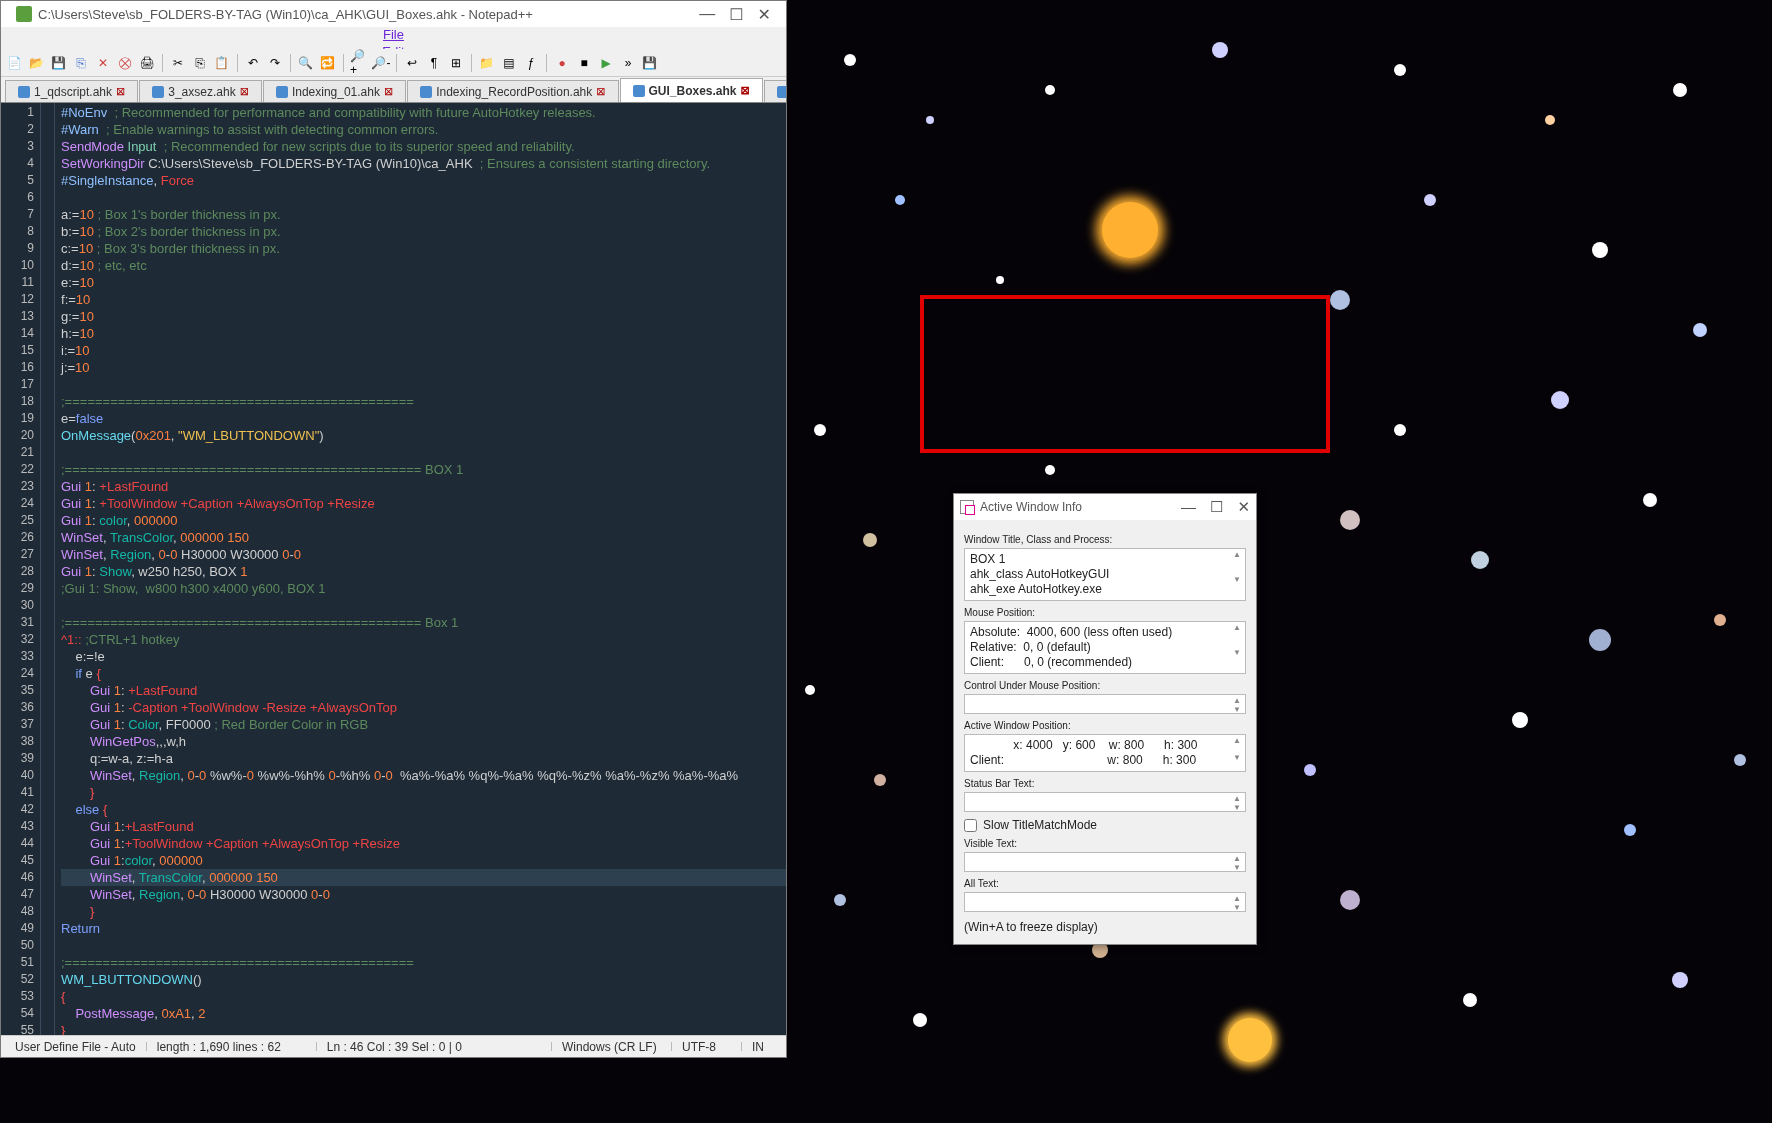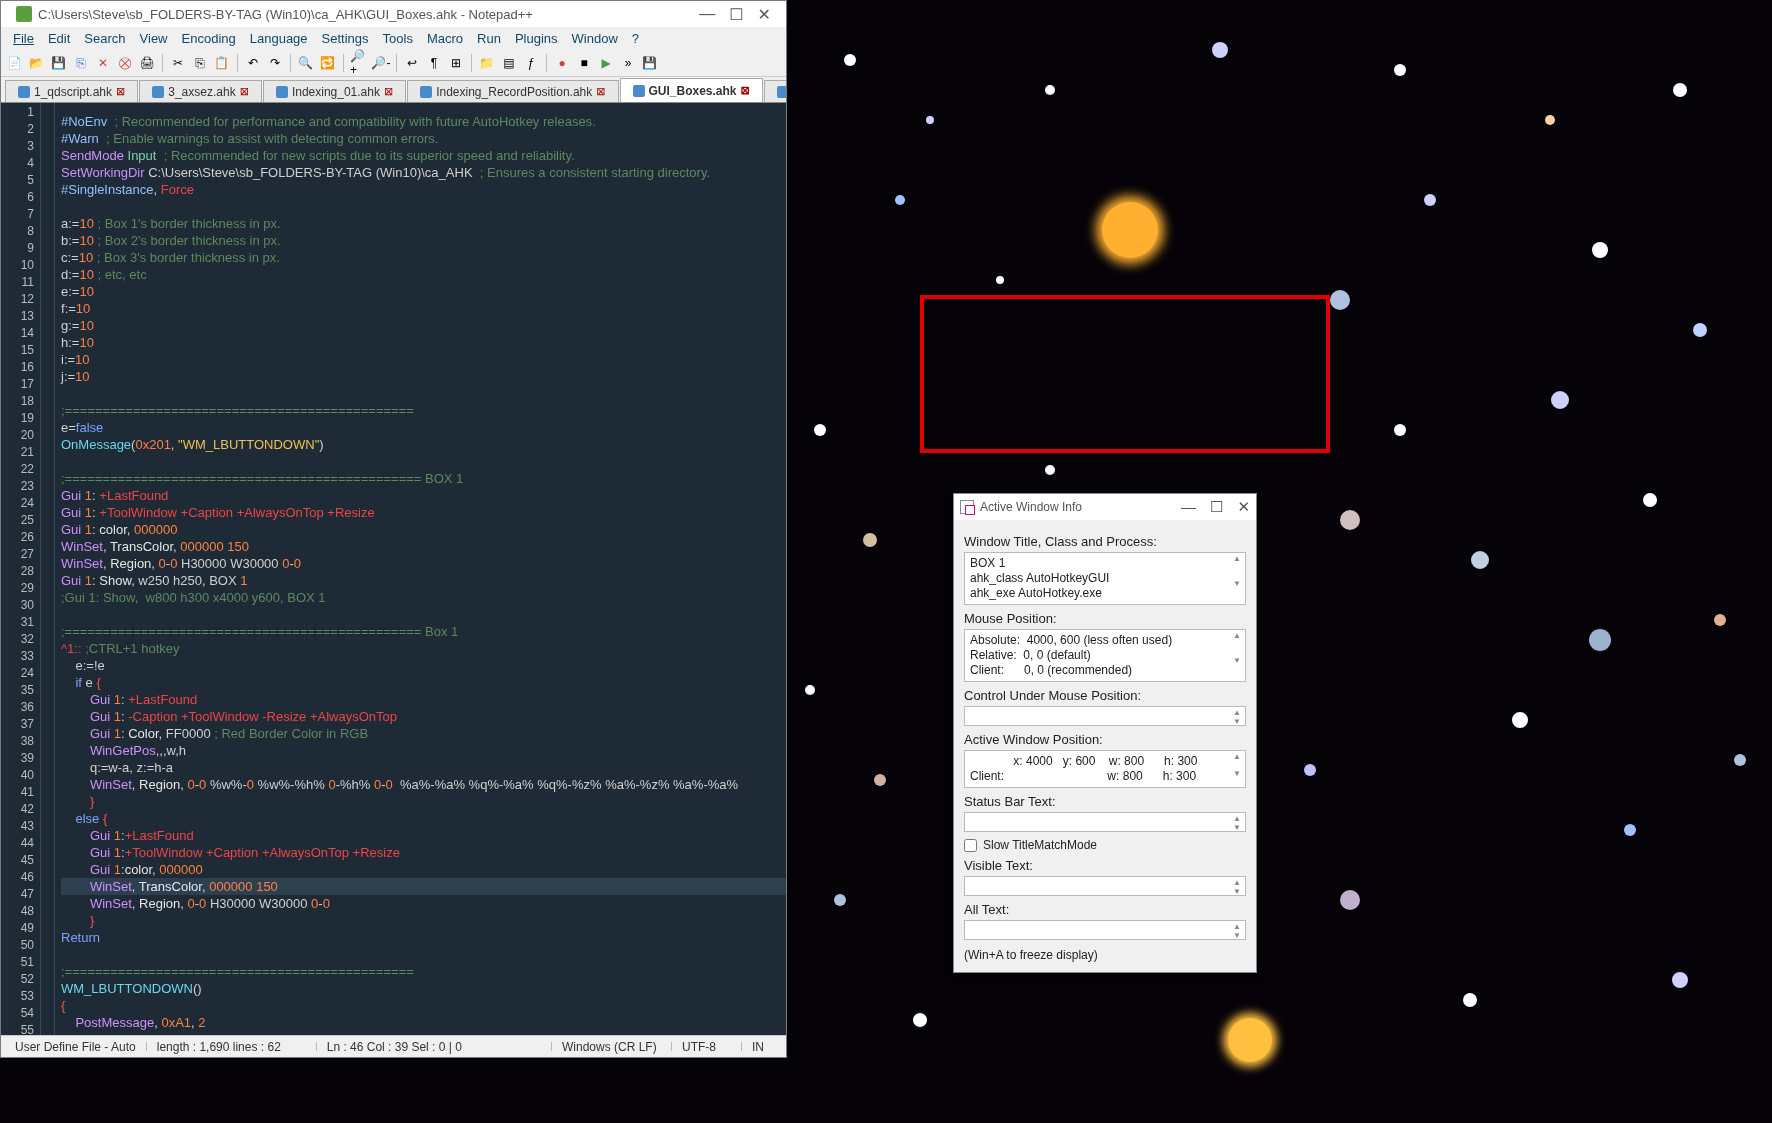--- a/index.html
+++ b/index.html
@@ -29,21 +29,21 @@
   padding: 0 15px; color: #555; font-size: 13px;
   justify-content: space-between;
 }
 .npp-title-left { display: flex; align-items: center; gap: 6px; }
 .npp-icon { width: 16px; height: 16px; background: #5a9e3e; border-radius: 2px; }
 .npp-wincontrols { display: flex; gap: 14px; color: #555; font-size: 16px; }
 .npp-wincontrols span { cursor: default; }
 
 .npp-menu {
   height: 22px; background: #f0f0f0; display: flex; align-items: center;
-  padding: 0 6px; gap: 2px; font-size: 13px; color: #0c4a6e;
+  padding: 0 6px; gap: 2px; font-size: 13px; color: #6d28d9; flex-direction: column;
 }
 .npp-menu span { padding: 0 6px; }
 .npp-menu span u { text-decoration: underline; }
 
 .npp-toolbar {
   height: 28px; background: #f0f0f0; display: flex; align-items: center;
   padding: 0 4px; gap: 2px; border-bottom: 1px solid #ccc;
 }
 .tb-btn {
   width: 20px; height: 20px; border: 1px solid transparent;
@@ -74,38 +74,38 @@
 .gutter {
   width: 40px; background: #1e2a36; color: #bbb; text-align: right;
   padding: 1px 6px 0 0; line-height: 17px; border-right: 1px solid #3a4a5a;
   user-select: none; font-size: 12px;
 }
 .fold-gutter {
   width: 14px; background: #1e2a36; border-right: 1px solid #3a4a5a;
   position: relative;
 }
 .code {
-  flex: 1; background: #1e2a36; color: #d0d0d0; padding: 10px 0 0 6px;
+  flex: 1; background: #1e2a36; color: #d0d0d0; padding: 1px 0 0 6px;
   line-height: 17px; white-space: pre; overflow: hidden;
 }
 .code .line { height: 17px; }
 .code .hl { background: #2d4050; display: block; width: 100%; }
 
 .c-cmt { color: #5d8a5d; }
 .c-dir { color: #8fc0ff; }
 .c-dir2 { color: #7dd0b0; }
 .c-cmd { color: #d08fff; }
 .c-str { color: #f0c050; }
 .c-num { color: #ff8040; }
 .c-kw { color: #7da0ff; }
 .c-op { color: #d0d0d0; }
 .c-func { color: #66d9ef; }
 .c-red { color: #ff5050; }
 .c-pink { color: #ef4444; }
-.c-grn { color: #e5e5e5; }
+.c-grn { color: #14b8a6; }
 
 .npp-status {
   height: 22px; background: #f0f0f0; border-top: 1px solid #ccc;
   display: flex; font-size: 12px; color: #333;
   padding: 6px 4px;
 }
 .npp-status .sseg { border-right: 1px solid #bbb; padding: 0 10px; height: 100%; display: flex; align-items: center; }
 .npp-status .sseg:last-child { border-right: none; }
 
 
@@ -117,21 +117,21 @@
 }
 .awi-titlebar {
   height: 26px; background: #fff; display: flex; align-items: center;
   padding: 0 6px; justify-content: space-between; color: #555;
 }
 .awi-title-left { display: flex; align-items: center; gap: 6px; }
 .awi-icon { width: 14px; height: 14px; border: 1px solid #888; background: #fff; position: relative; }
 .awi-icon::after { content: ""; position: absolute; right: -2px; bottom: -2px; width: 8px; height: 8px; border: 1px solid #d08; background: #fff; }
 .awi-wincontrols { display: flex; gap: 14px; color: #555; font-size: 15px; }
 .awi-body { padding: 8px 10px 10px 10px; }
-.awi-label { font-size: 13px; margin: 6px 0 3px 0; }
+.awi-label { font-size: 10px; margin: 6px 0 3px 0; }
 .awi-field {
   background: #fff; border: 1px solid #bbb; padding: 3px 16px 3px 5px;
   font-size: 12px; line-height: 15px; position: relative; min-height: 20px;
   white-space: pre; font-family: "Segoe UI", Tahoma, sans-serif;
 }
 .awi-field .spin { position: absolute; right: 1px; top: 1px; bottom: 1px; width: 14px; display: flex; flex-direction: column; }
 .awi-field .spin div { flex:1; font-size: 8px; text-align: center; color: #888; line-height: 9px; }
 .awi-chk { display: flex; align-items: center; gap: 6px; margin: 6px 0 2px 0; font-size: 12px; }
 .awi-chk input { width: 13px; height: 13px; }
 .awi-foot { font-size: 12px; margin-top: 8px; }

